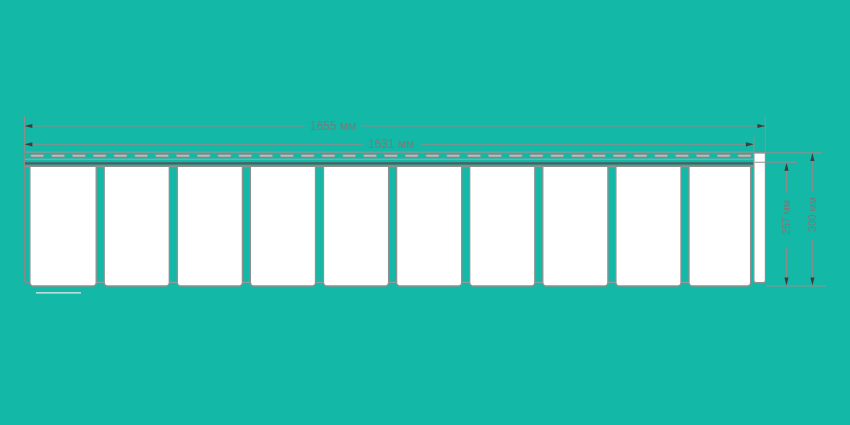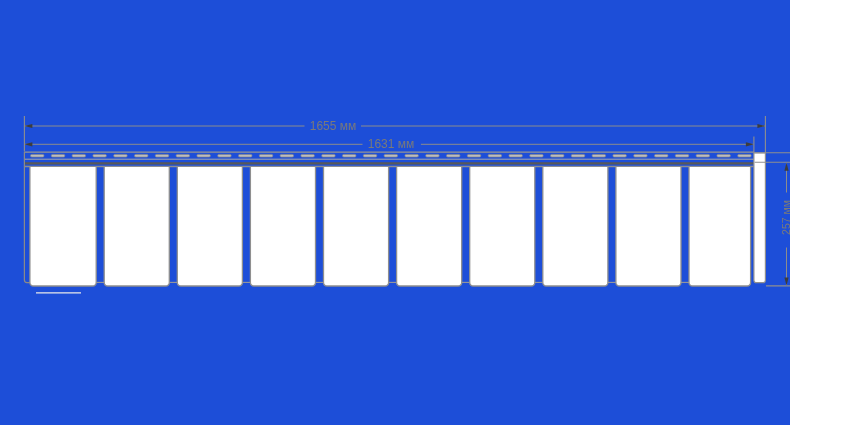--- a/index.html
+++ b/index.html
@@ -1,16 +1,16 @@
 <!DOCTYPE html>
 <html><head>
 <meta charset="utf-8">
 <style>
 html,body{margin:0;padding:0;background:#ffffff;}
-#wrap{width:790px;height:425px;position:relative;background:#1d4ed8;overflow:hidden;}
+#wrap{width:850px;height:425px;position:relative;background:#14b8a6;overflow:hidden;}
 text{font-family:"Liberation Sans",sans-serif;fill:#7a7a7a;}
 </style>
 </head>
 <body>
 <div id="wrap">
 <svg width="850" height="425" viewBox="0 0 850 425" xmlns="http://www.w3.org/2000/svg">
 
 <g>
 <line x1="24.8" y1="126" x2="304.5" y2="126" stroke="#8c8c8c" stroke-width="1"></line>
 <line x1="361" y1="126" x2="765" y2="126" stroke="#8c8c8c" stroke-width="1"></line>

